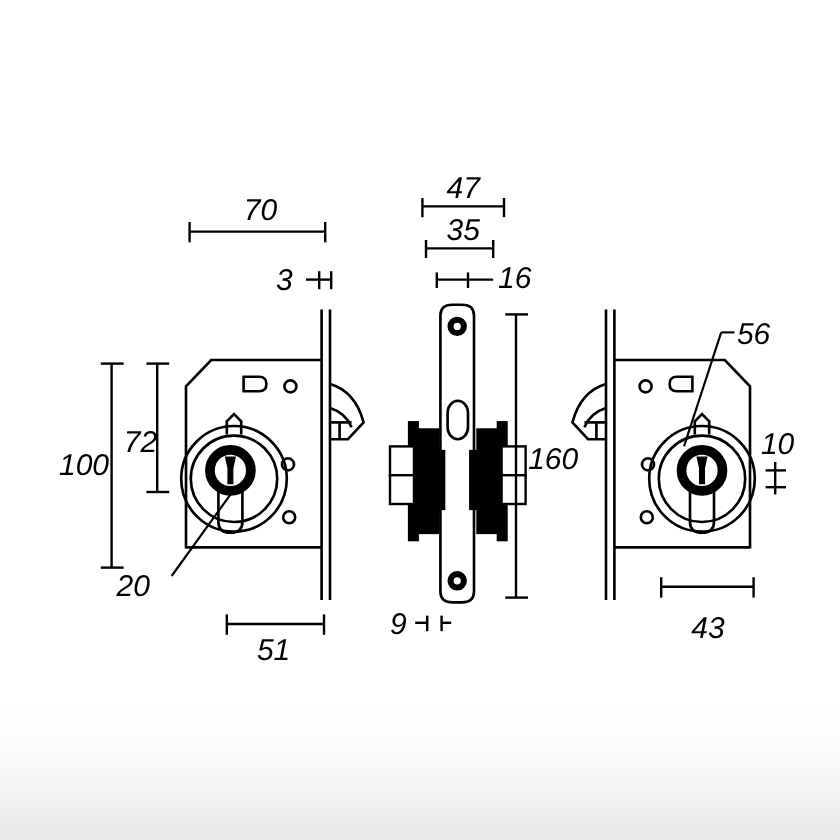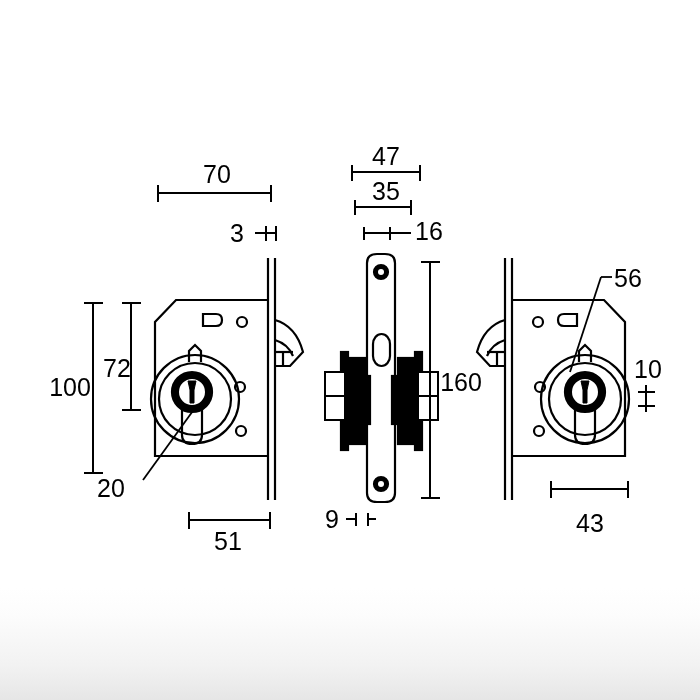--- a/index.html
+++ b/index.html
@@ -1,19 +1,19 @@
 <!DOCTYPE html>
 <html><head>
 <meta charset="utf-8">
 <style>
   html,body{margin:0;padding:0;background:#fff;}
   body{width:700px;height:700px;overflow:hidden;
        font-family:"Liberation Sans",sans-serif;}
   #canvas{position:relative;width:700px;height:700px;
-          background:linear-gradient(to bottom,#ffffff 0%,#ffffff 84%,#fcfcfc 88%,#f2f2f2 95%,#e6e6e6 100%);}
+          background:linear-gradient(to bottom,#ffffff 0%,#ffffff 84%,#fcfcfc 88%,#f2f2f2 95%,#e6e6e6 100%);font-style:italic;}
   svg{display:block;position:absolute;top:0;left:0;}
   .dimtext{font-family:"Liberation Sans",sans-serif;font-size:25px;fill:#000;}
   text{user-select:none;}
 </style>
 </head>
 <body>
 
 <div id="canvas">
 
 <svg width="700" height="700" viewBox="0 0 700 700">

